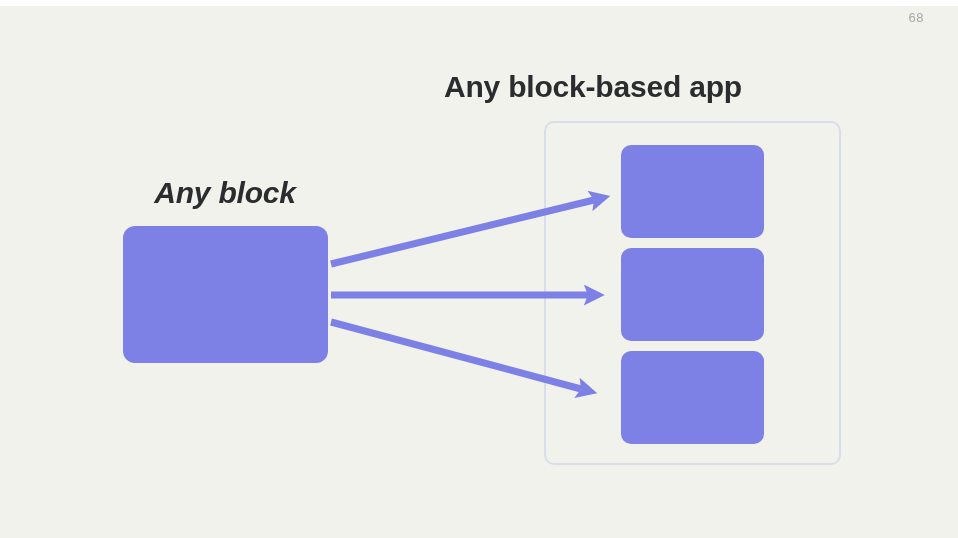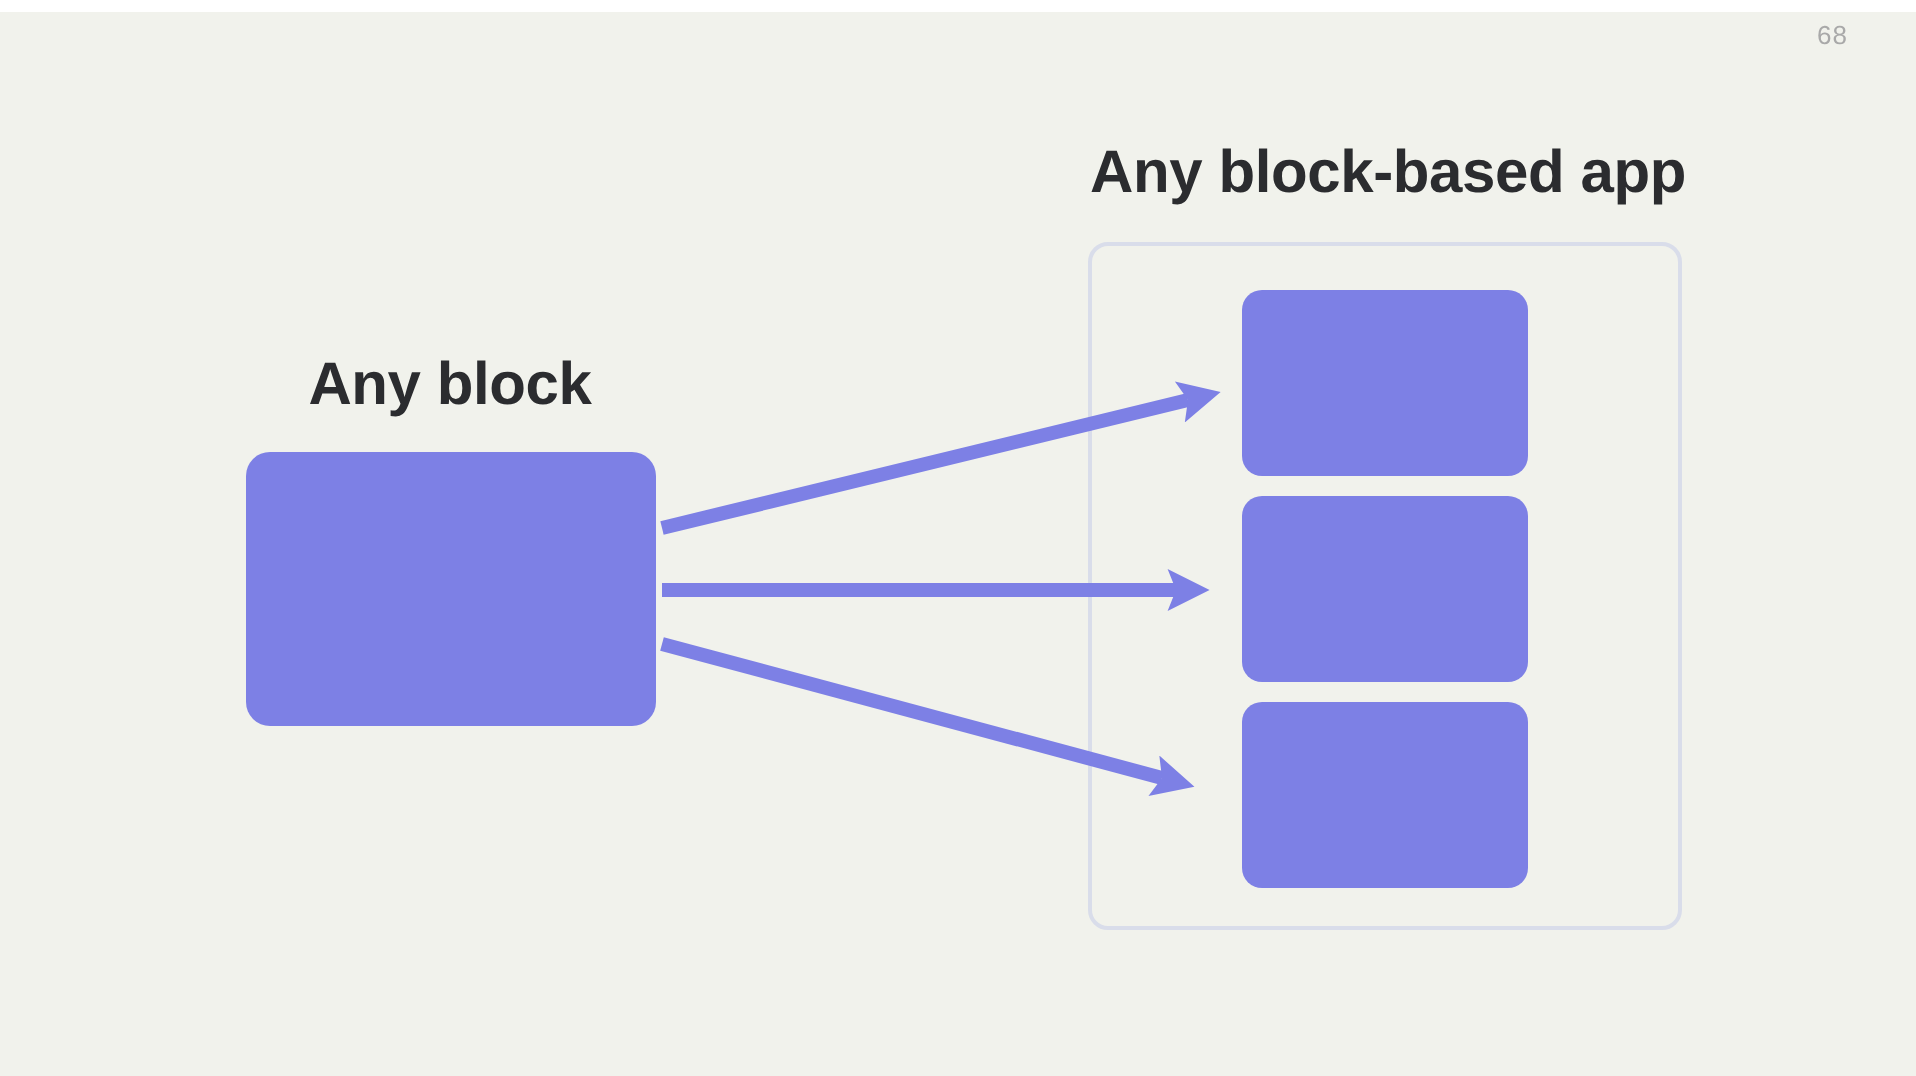--- a/index.html
+++ b/index.html
@@ -10,28 +10,28 @@
 
   .top-strip { position:absolute; left:0; top:0; width:958px; height:6px; background:var(--top-strip,#FFFFFF); }
 
   .page-number {
     position:absolute; top:10px; right:16px;
     font-size:13px; color:var(--muted,#A9A9A9); letter-spacing:0.5px;
   }
 
   .target-title {
     position:absolute; left:444px; top:70px; width:500px;
-    text-align:center; font-size:30px; font-weight:600;
+    font-size:30px; font-weight:600;
     color:var(--text,#2B2C2F); letter-spacing:-0.2px;
   }
 
   .source-label {
     position:absolute; left:75px; top:176px; width:300px;
     text-align:center; font-size:30px; font-weight:600;
-    color:var(--text,#2B2C2F); letter-spacing:-0.2px;
+    color:var(--text,#2B2C2F); letter-spacing:-0.2px;font-style:italic;
   }
 
   .source-block {
     position:absolute; left:123px; top:226px; width:205px; height:137px;
     background:var(--accent,#7D80E5); border-radius:12px;
   }
 
   .app-panel {
     position:absolute; left:544px; top:121px; width:297px; height:344px;
     border:2px solid var(--panel-border,#D9DDEA); border-radius:10px;

